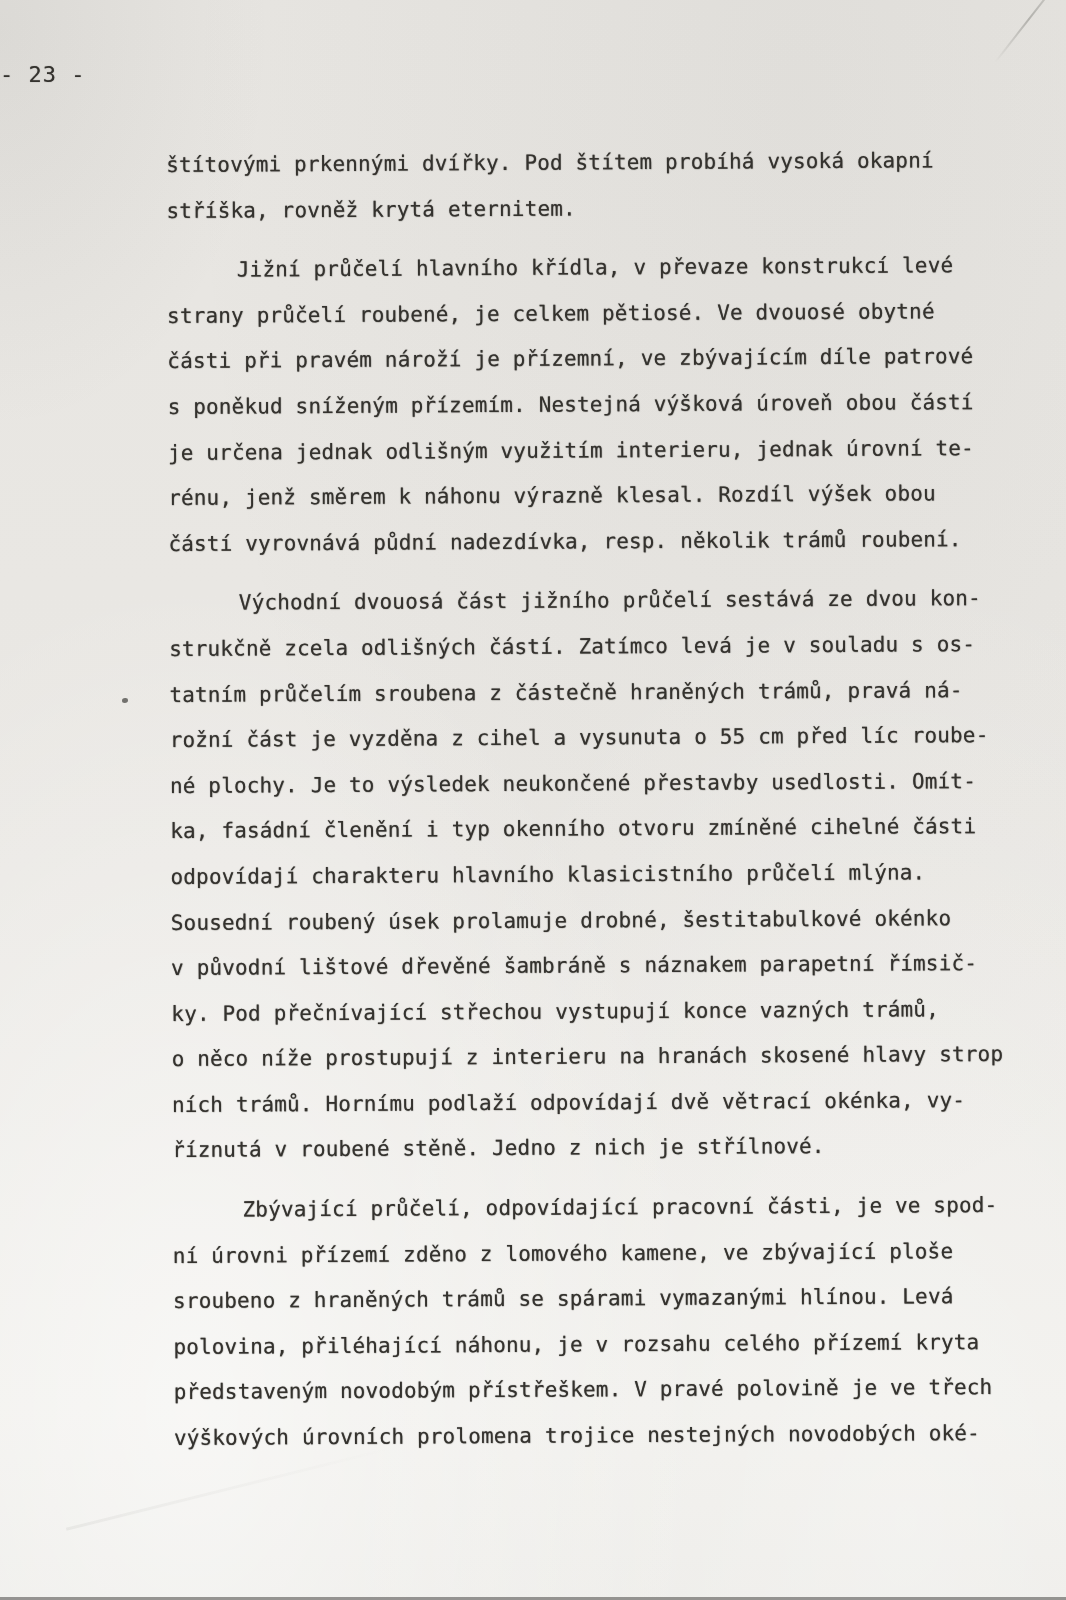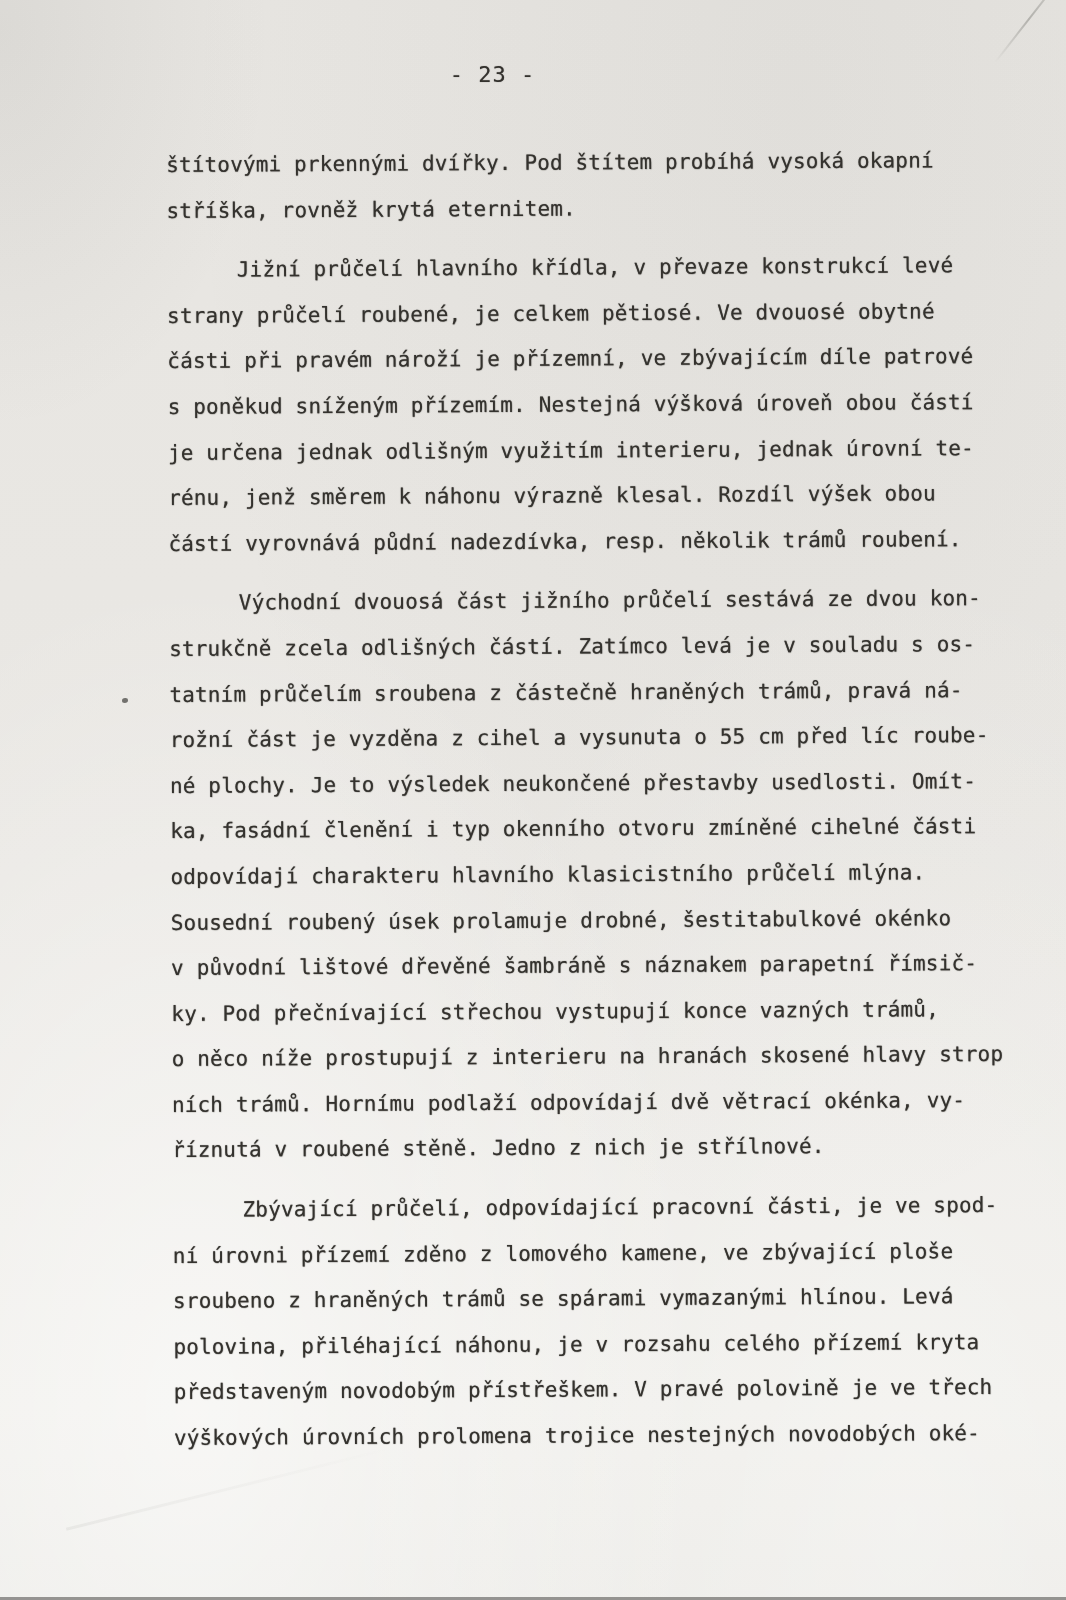--- a/index.html
+++ b/index.html
@@ -53,21 +53,21 @@
     width: 100%;
     height: 3px;
     background: #7d7c79;
     opacity: 0.8;
   }
   .page-number {
     position: absolute;
     top: 62px;
     left: 0;
     width: 985px;
-    text-align: center;
+    text-align: left;
     font-size: 22px;
     color: #34322e;
     text-shadow: 0 0 1px rgba(45,43,40,0.55);
     letter-spacing: 1px;
   }
   .text-body {
     position: absolute;
     top: 143px;
     left: 166px;
     width: 892px;

